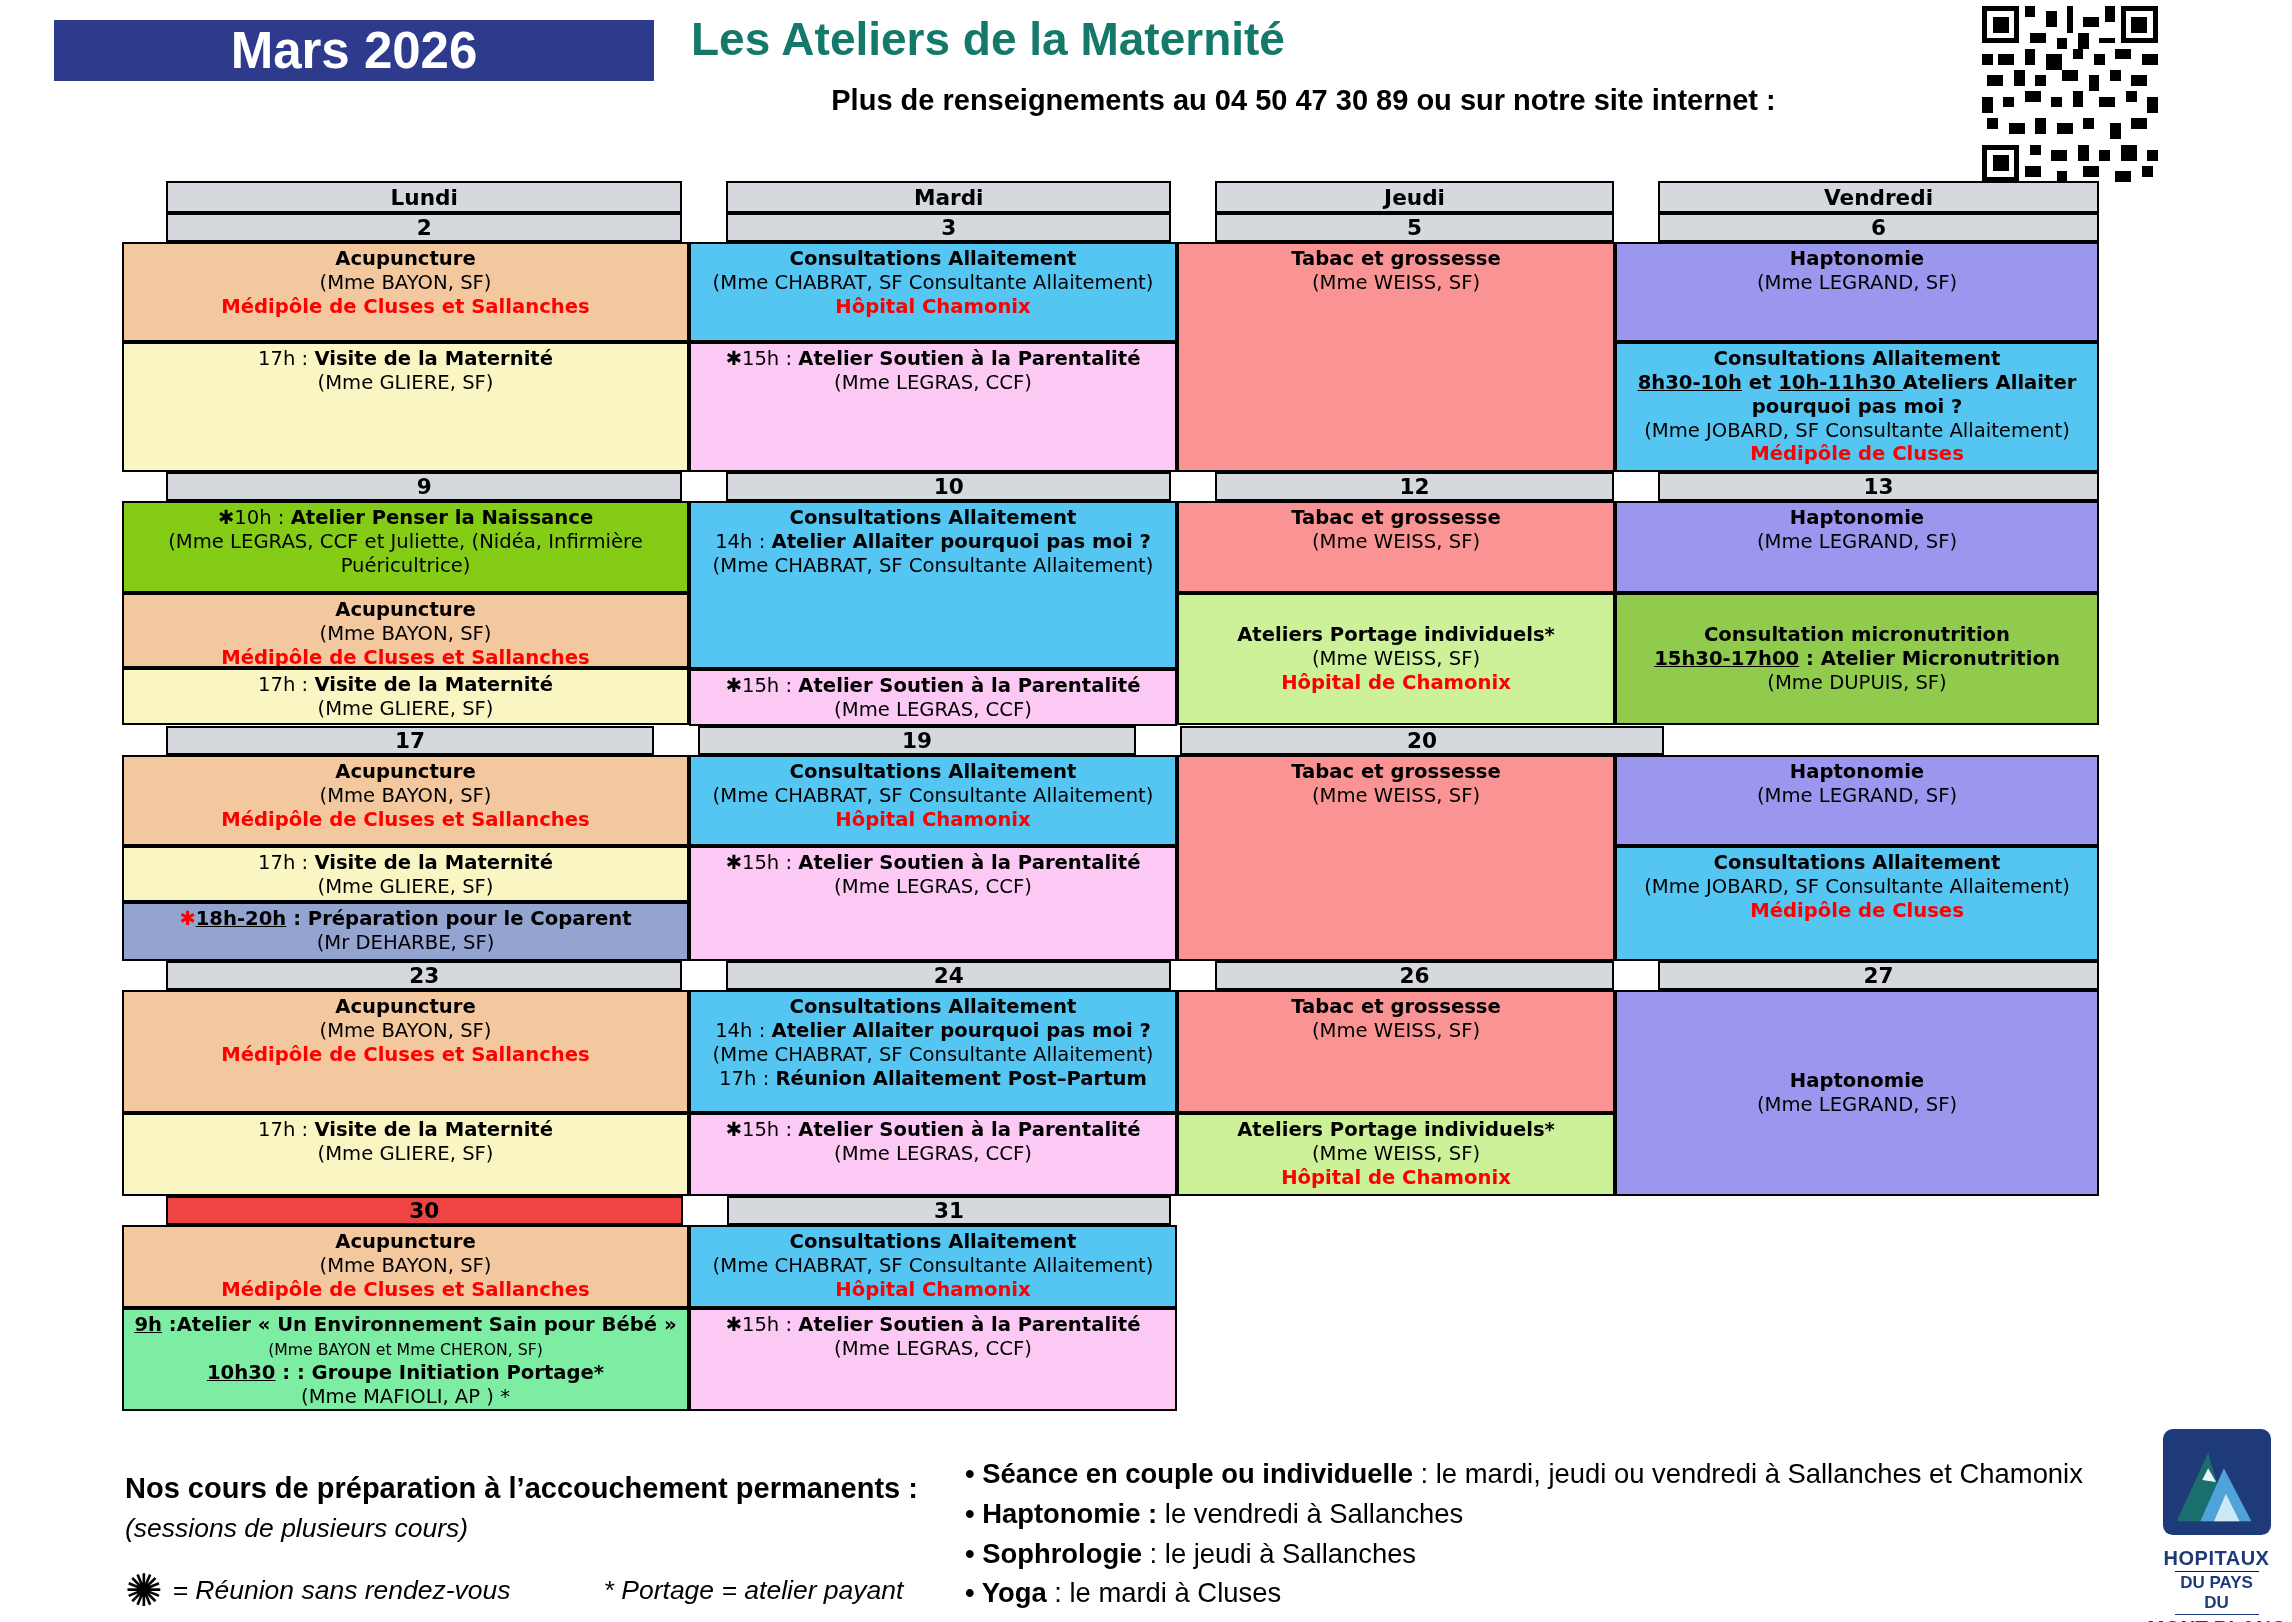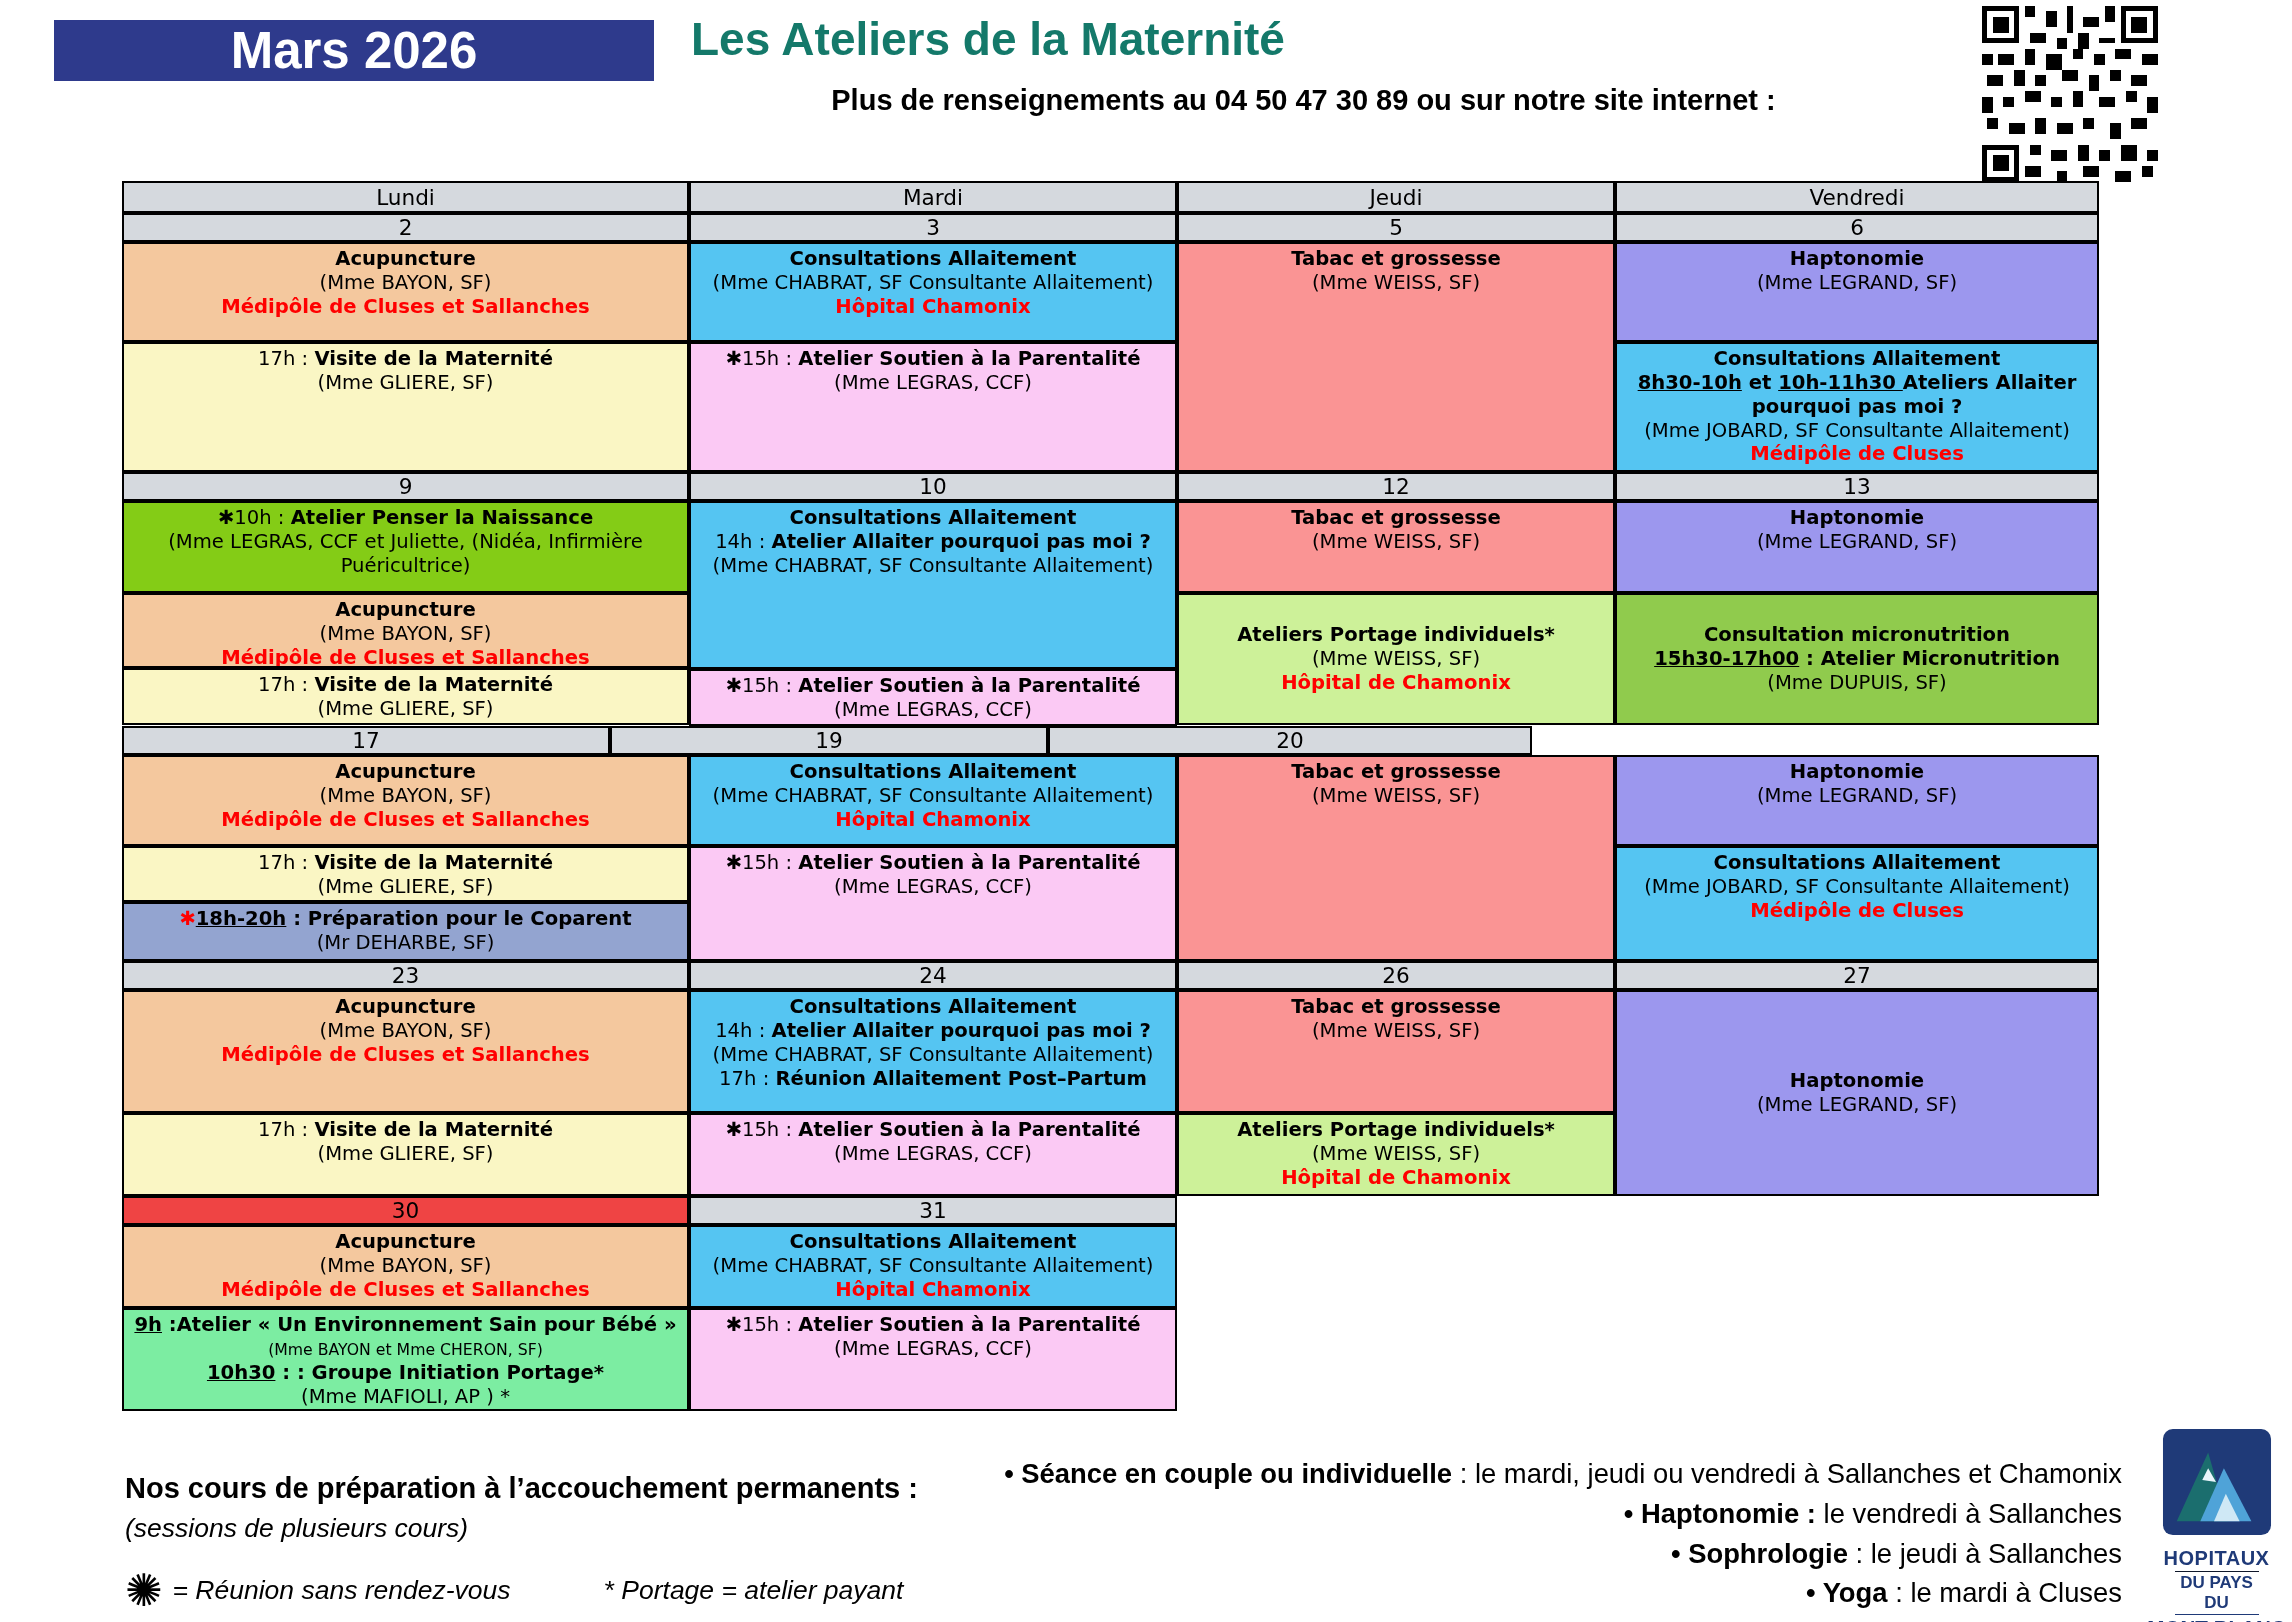--- a/index.html
+++ b/index.html
@@ -14,21 +14,21 @@
   .info-line{position:absolute;left:627px;top:84px;width:1353px;text-align:center;
              font-size:29px;font-weight:bold;}
   .qr{position:absolute;left:1982px;top:5.9px;width:176px;height:176px;}
 
   
   #calendar{position:absolute;left:122px;top:181px;width:1977px;
             font-family:"DejaVu Sans",sans-serif;}
   .cal-row{display:flex;}
   .hcell,.dcell{box-sizing:border-box;border:2px solid #000;
         display:flex;align-items:center;justify-content:center;
-        font-weight:normal;font-size:21.6px;}
+        font-weight:bold;font-size:21.6px;margin-left:44px;}
   .hcell{height:32px;}
   .dcell{height:29px;}
   .dcell.empty{border:none;background:transparent!important;}
   .ccol{display:flex;flex-direction:column;}
   .cell{box-sizing:border-box;border:2px solid #000;padding:2.9px 5.9px;
         display:flex;flex-direction:column;justify-content:flex-start;
         font-size:19.6px;line-height:1.22;overflow:hidden;}
   .cell.mid{justify-content:center;}
   .line{text-align:center;}
   .c-n{font-weight:normal;}
@@ -38,21 +38,21 @@
   .c-s{font-size:15.7px;}
 
   
   .legend{position:absolute;left:125px;top:1472px;width:823px;}
   .legend-heading{font-size:29px;font-weight:bold;}
   .legend-sub{font-size:26.5px;font-style:italic;margin-top:7.8px;}
   .legend-star-line{display:flex;align-items:center;margin-top:27.4px;font-size:26.5px;font-style:italic;}
   .legend-star{font-size:45px;font-style:normal;line-height:39px;margin-right:9.8px;}
   .legend-portage{margin-left:93px;}
   .notes{position:absolute;left:965px;top:1458px;width:1157px;font-size:27.4px;}
-  .note-item{margin-bottom:7.8px;text-align:right;}
+  .note-item{margin-bottom:7.8px;}
   .note-item::before{content:"•  ";font-weight:bold;}
   .note-bold{font-weight:bold;}
   .logo{position:absolute;left:2142px;top:1429px;width:149px;text-align:center;color:#1F3A78;}
   .logo-line1{font-size:20px;font-weight:bold;letter-spacing:0.5px;margin-top:3.9px;}
   .logo-line2{font-size:17px;font-weight:bold;border-top:1px solid #0f172a;border-bottom:1px solid #1F3A78;
               width:84px;margin:1px auto;padding:1px 0;}
   .logo-line3{font-size:20.6px;font-weight:bold;}
 </style>
 </head>
 <body>

